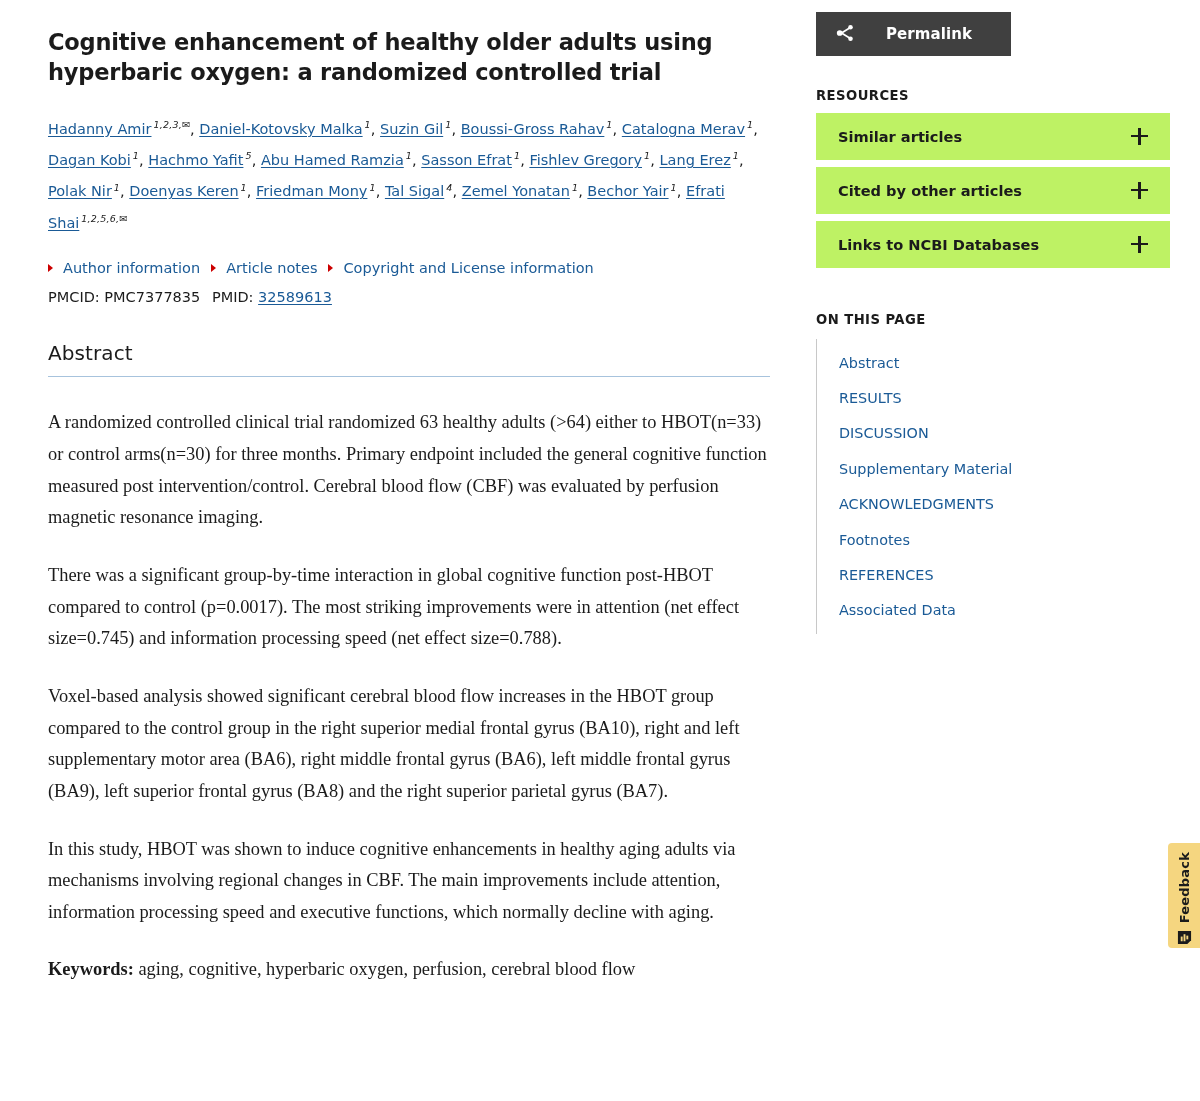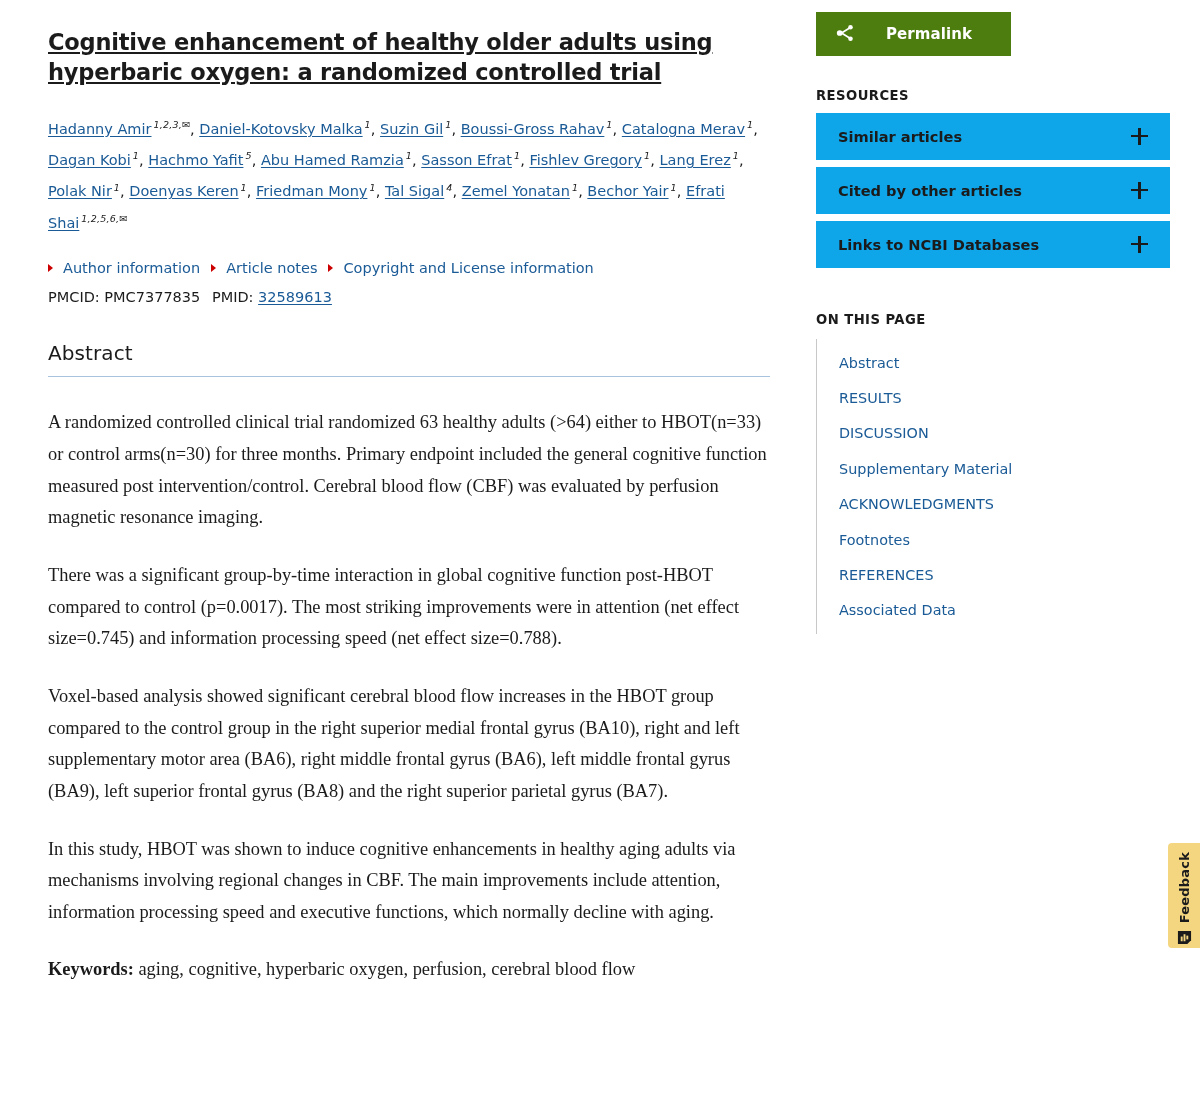--- a/index.html
+++ b/index.html
@@ -26,21 +26,20 @@
 
   .article-title {
     font-family: "DejaVu Sans", sans-serif;
     font-size: 22.5px;
     line-height: 1.33;
     font-weight: bold;
     color: #1b1b1b;
     letter-spacing: -0.2px;
     margin: 10px 0 0 0;
     max-width: 715px;
-    text-decoration: underline;
   }
 
   .authors {
     margin-top: 26px;
     font-family: "DejaVu Sans", sans-serif;
     font-size: 14.5px;
     line-height: 2.16;
     color: #1b1b1b;
     max-width: 740px;
   }
@@ -124,21 +123,21 @@
 
   
   .sidebar {
     width: 400px;
     padding: 12px 30px 0 16px;
   }
 
   .permalink-btn {
     display: flex;
     align-items: center;
-    background: #4d7c0f;
+    background: #404040;
     border: none;
     height: 44px;
     width: 195px;
     padding: 0 16px 0 18px;
     cursor: pointer;
     color: #ffffff;
   }
   .permalink-btn .share-ico { flex: 0 0 auto; display: block; }
   .permalink-btn .pl-label {
     font-family: "DejaVu Sans", sans-serif;
@@ -154,21 +153,21 @@
     font-weight: bold;
     font-size: 13.2px;
     letter-spacing: 0.45px;
     color: #1b1b1b;
     margin-top: 32px;
     margin-bottom: 10px;
   }
 
   .accordion { display: flex; flex-direction: column; gap: 7px; }
   .acc-item {
-    background: #0ea5e9;
+    background: #bef264;
     height: 47px;
     display: flex;
     align-items: center;
     justify-content: space-between;
     padding: 0 22px 0 22px;
     cursor: pointer;
   }
   .acc-label {
     font-family: "DejaVu Sans", sans-serif;
     font-weight: bold;

